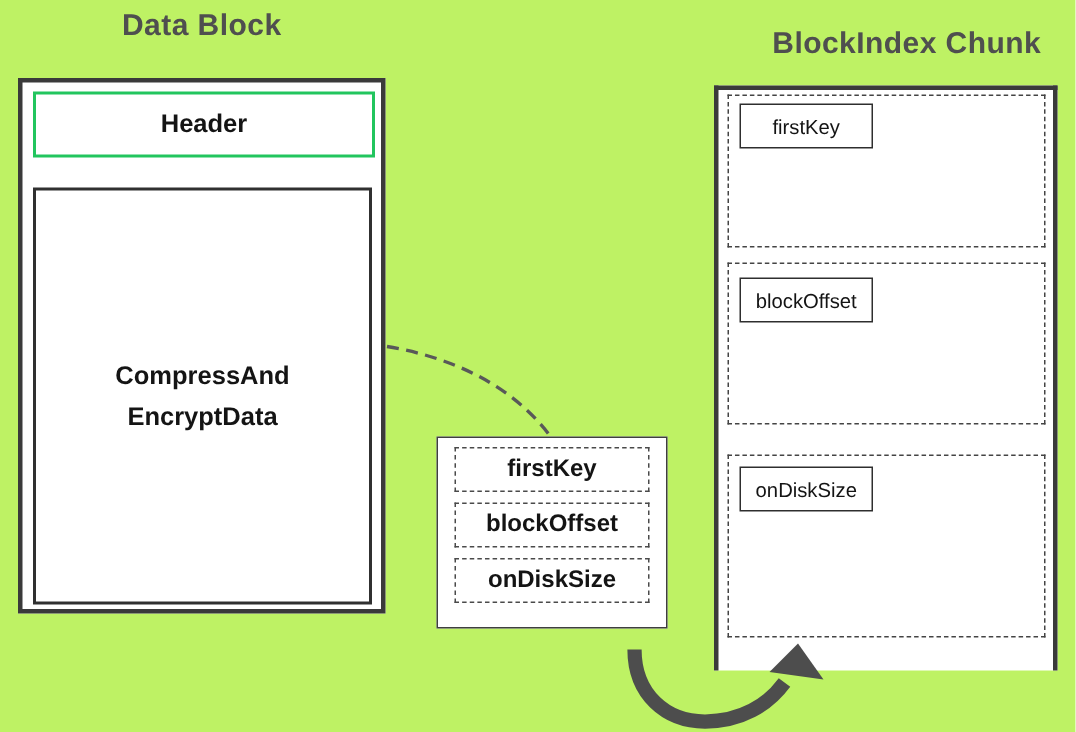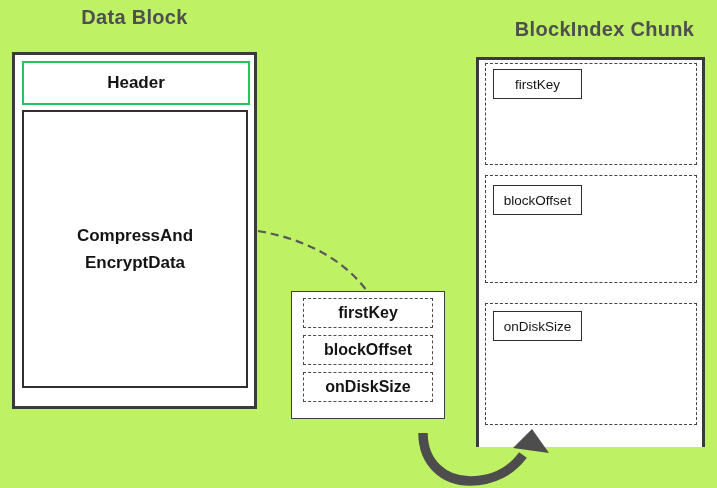--- a/index.html
+++ b/index.html
@@ -19,21 +19,21 @@
     position:absolute;left:12px;top:52px;width:245px;height:357px;
     border:3px solid #3a3a3a;box-sizing:border-box;background:#fff;
   }
   .header-box{
     position:absolute;left:22px;top:61px;width:228px;height:44px;
     border:2px solid #22c55e;box-sizing:border-box;
     display:flex;align-items:center;justify-content:center;
     font-size:17px;font-weight:700;color:#141414;
   }
   .body-box{
-    position:absolute;left:22px;top:110px;width:226px;height:278px;
+    position:absolute;left:22px;top:125px;width:226px;height:278px;
     border:2px solid #303030;box-sizing:border-box;
     display:flex;align-items:center;justify-content:center;
     font-size:17px;font-weight:700;color:#141414;text-align:center;
     line-height:27px;white-space:pre-line;
   }
 
   
   .entry-box{
     position:absolute;left:291px;top:291px;width:154px;height:128px;
     border:1.5px solid #3f3f3f;box-sizing:border-box;background:#fff;

